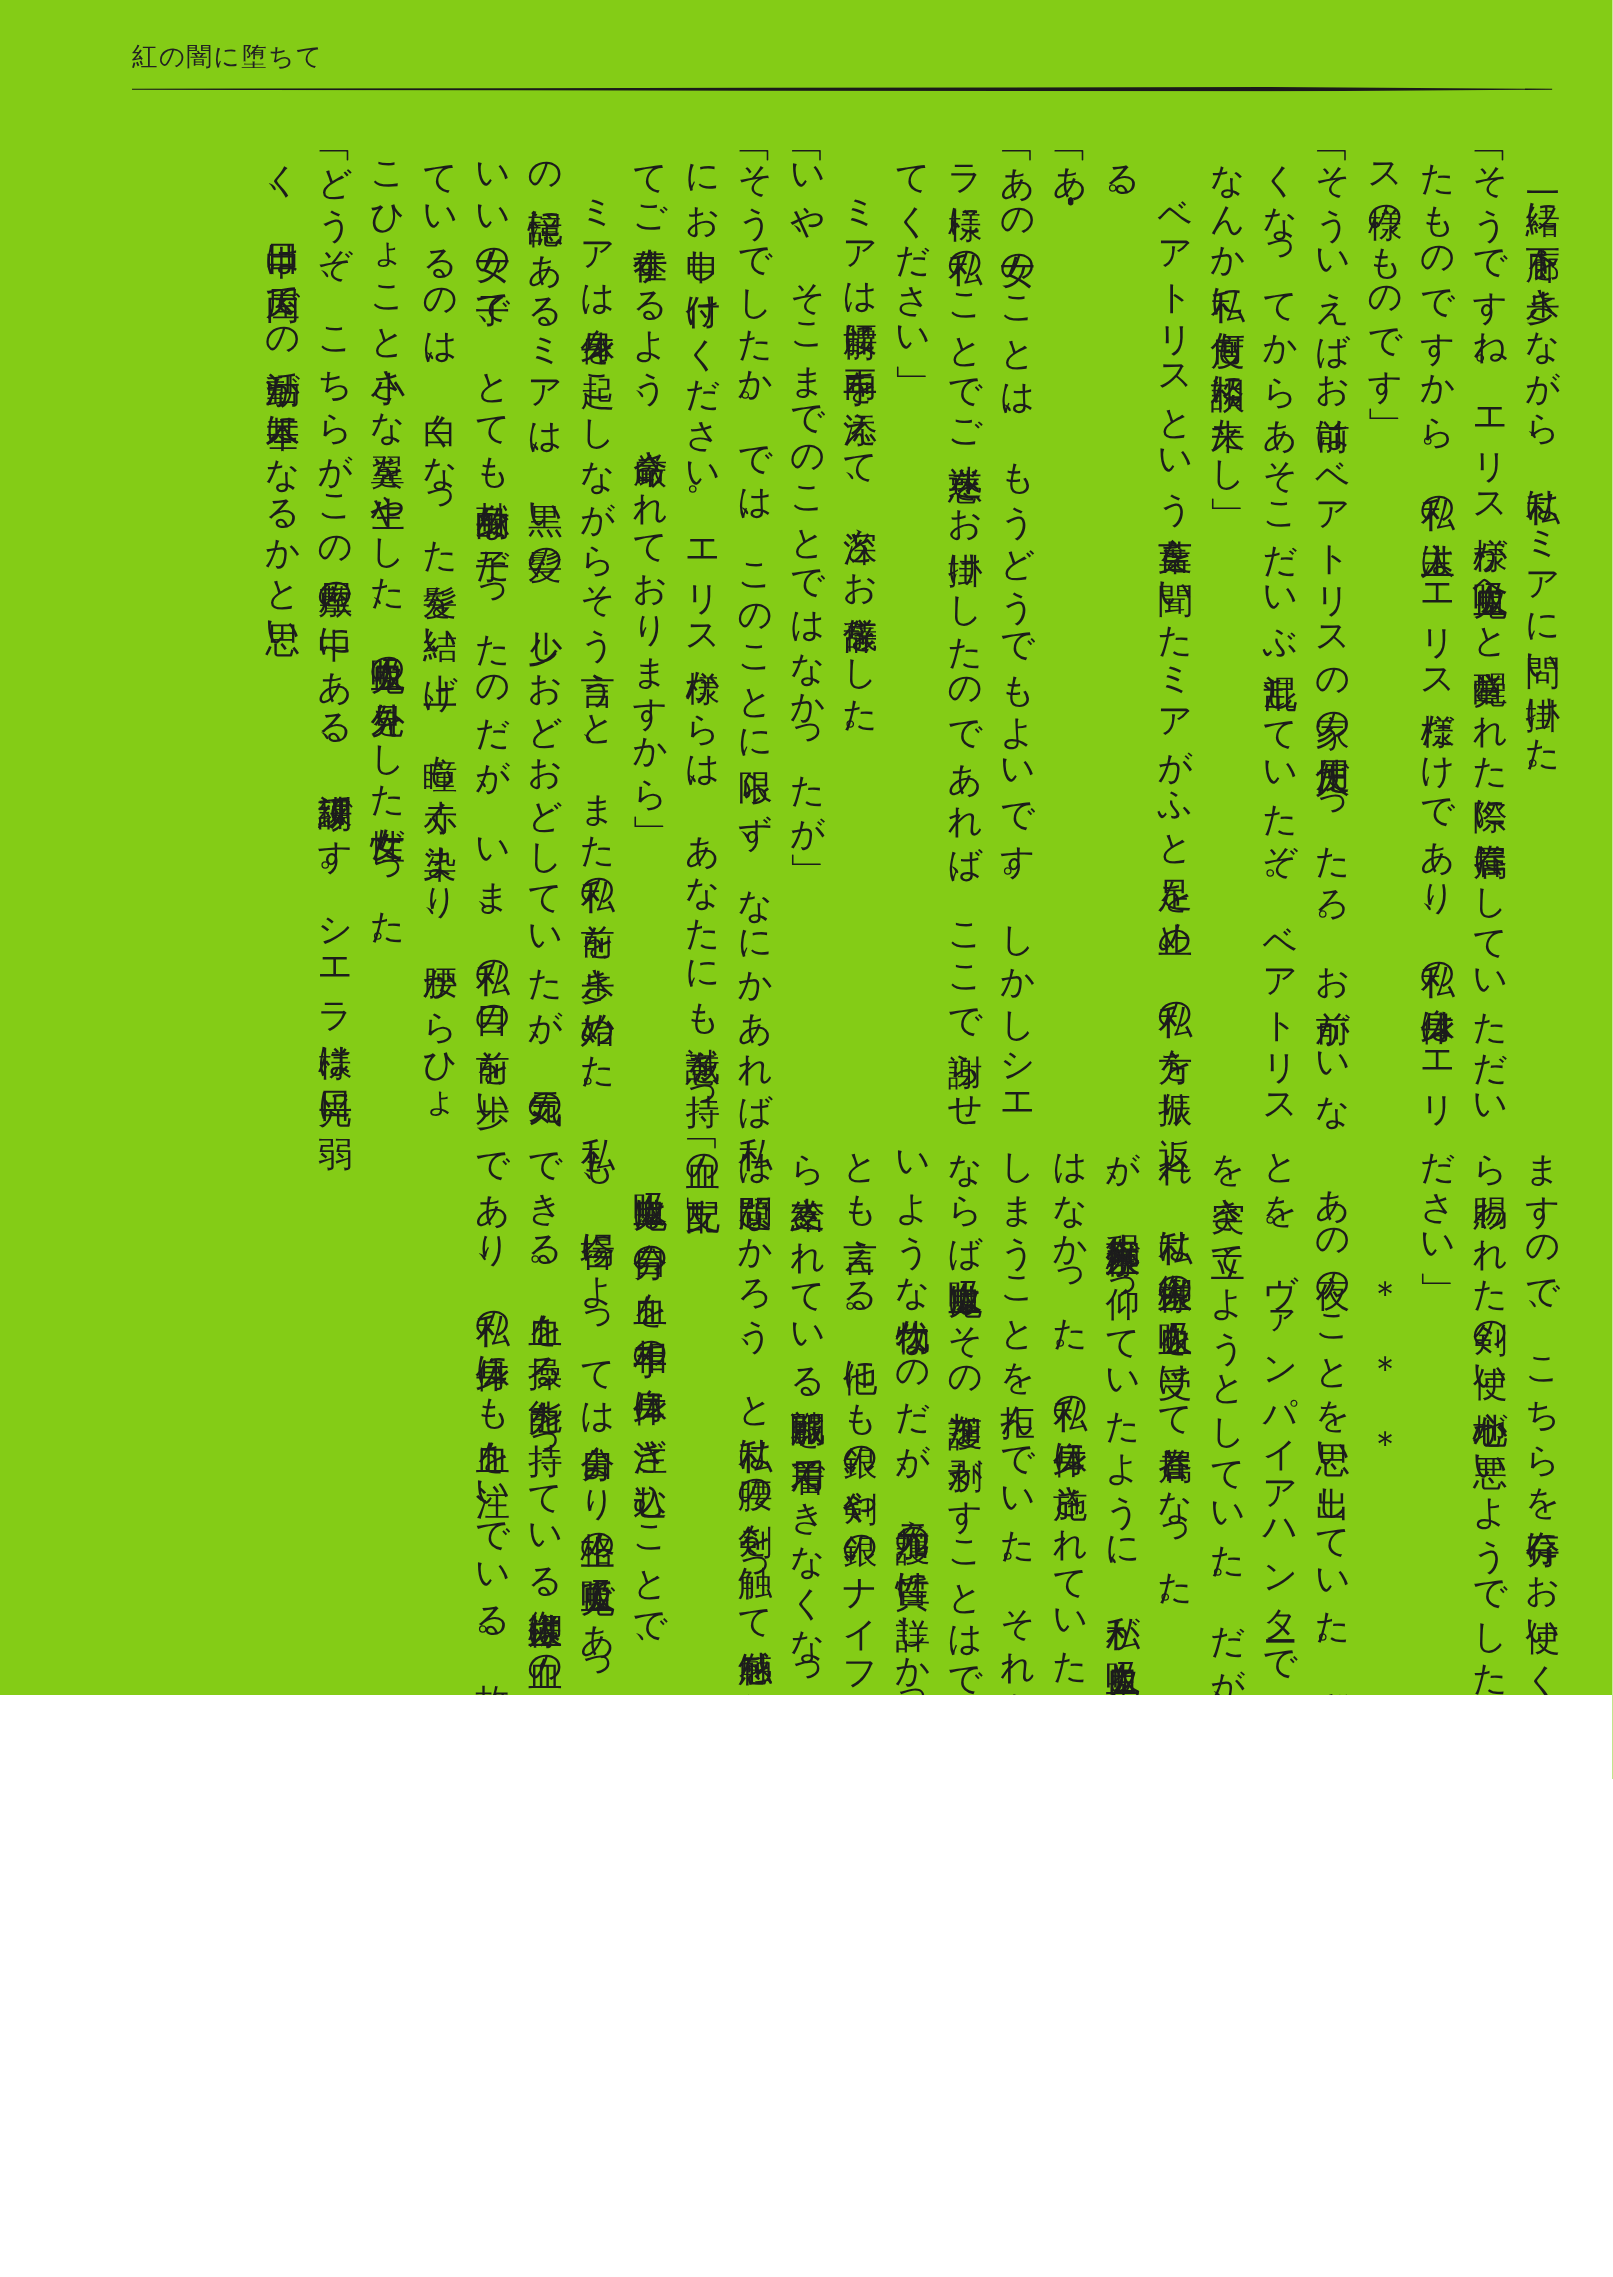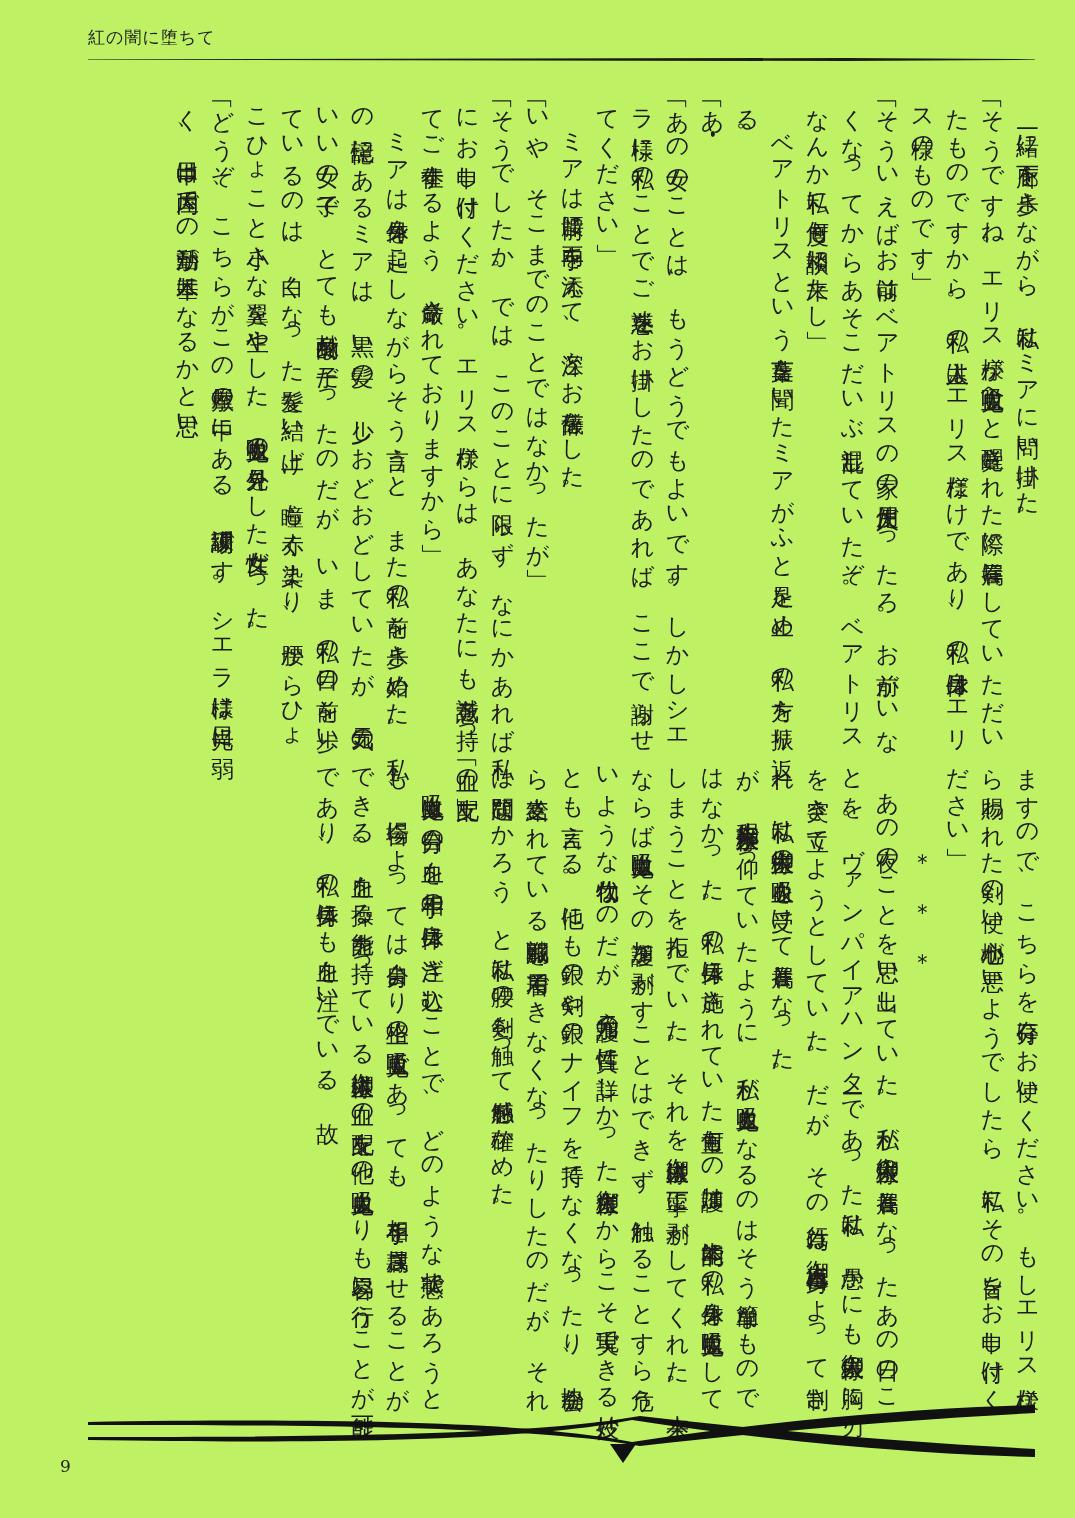--- a/index.html
+++ b/index.html
@@ -3,22 +3,22 @@
 <meta charset="utf-8">
 <style>
   html, body {
     margin: 0;
     padding: 0;
     background: #ffffff;
   }
   .page {
     position: relative;
     width: 1075px;
-    height: 1518px;
-    background: #bef264;
+    height: 1130px;
+    background: #84cc16;
     color: #1c1c1c;
     overflow: hidden;
     text-decoration: underline;
   }
   .running-header {
     position: absolute;
     left: 88px;
     top: 26px;
     font-family: "Liberation Sans", "DejaVu Sans", sans-serif;
     font-size: 17px;

